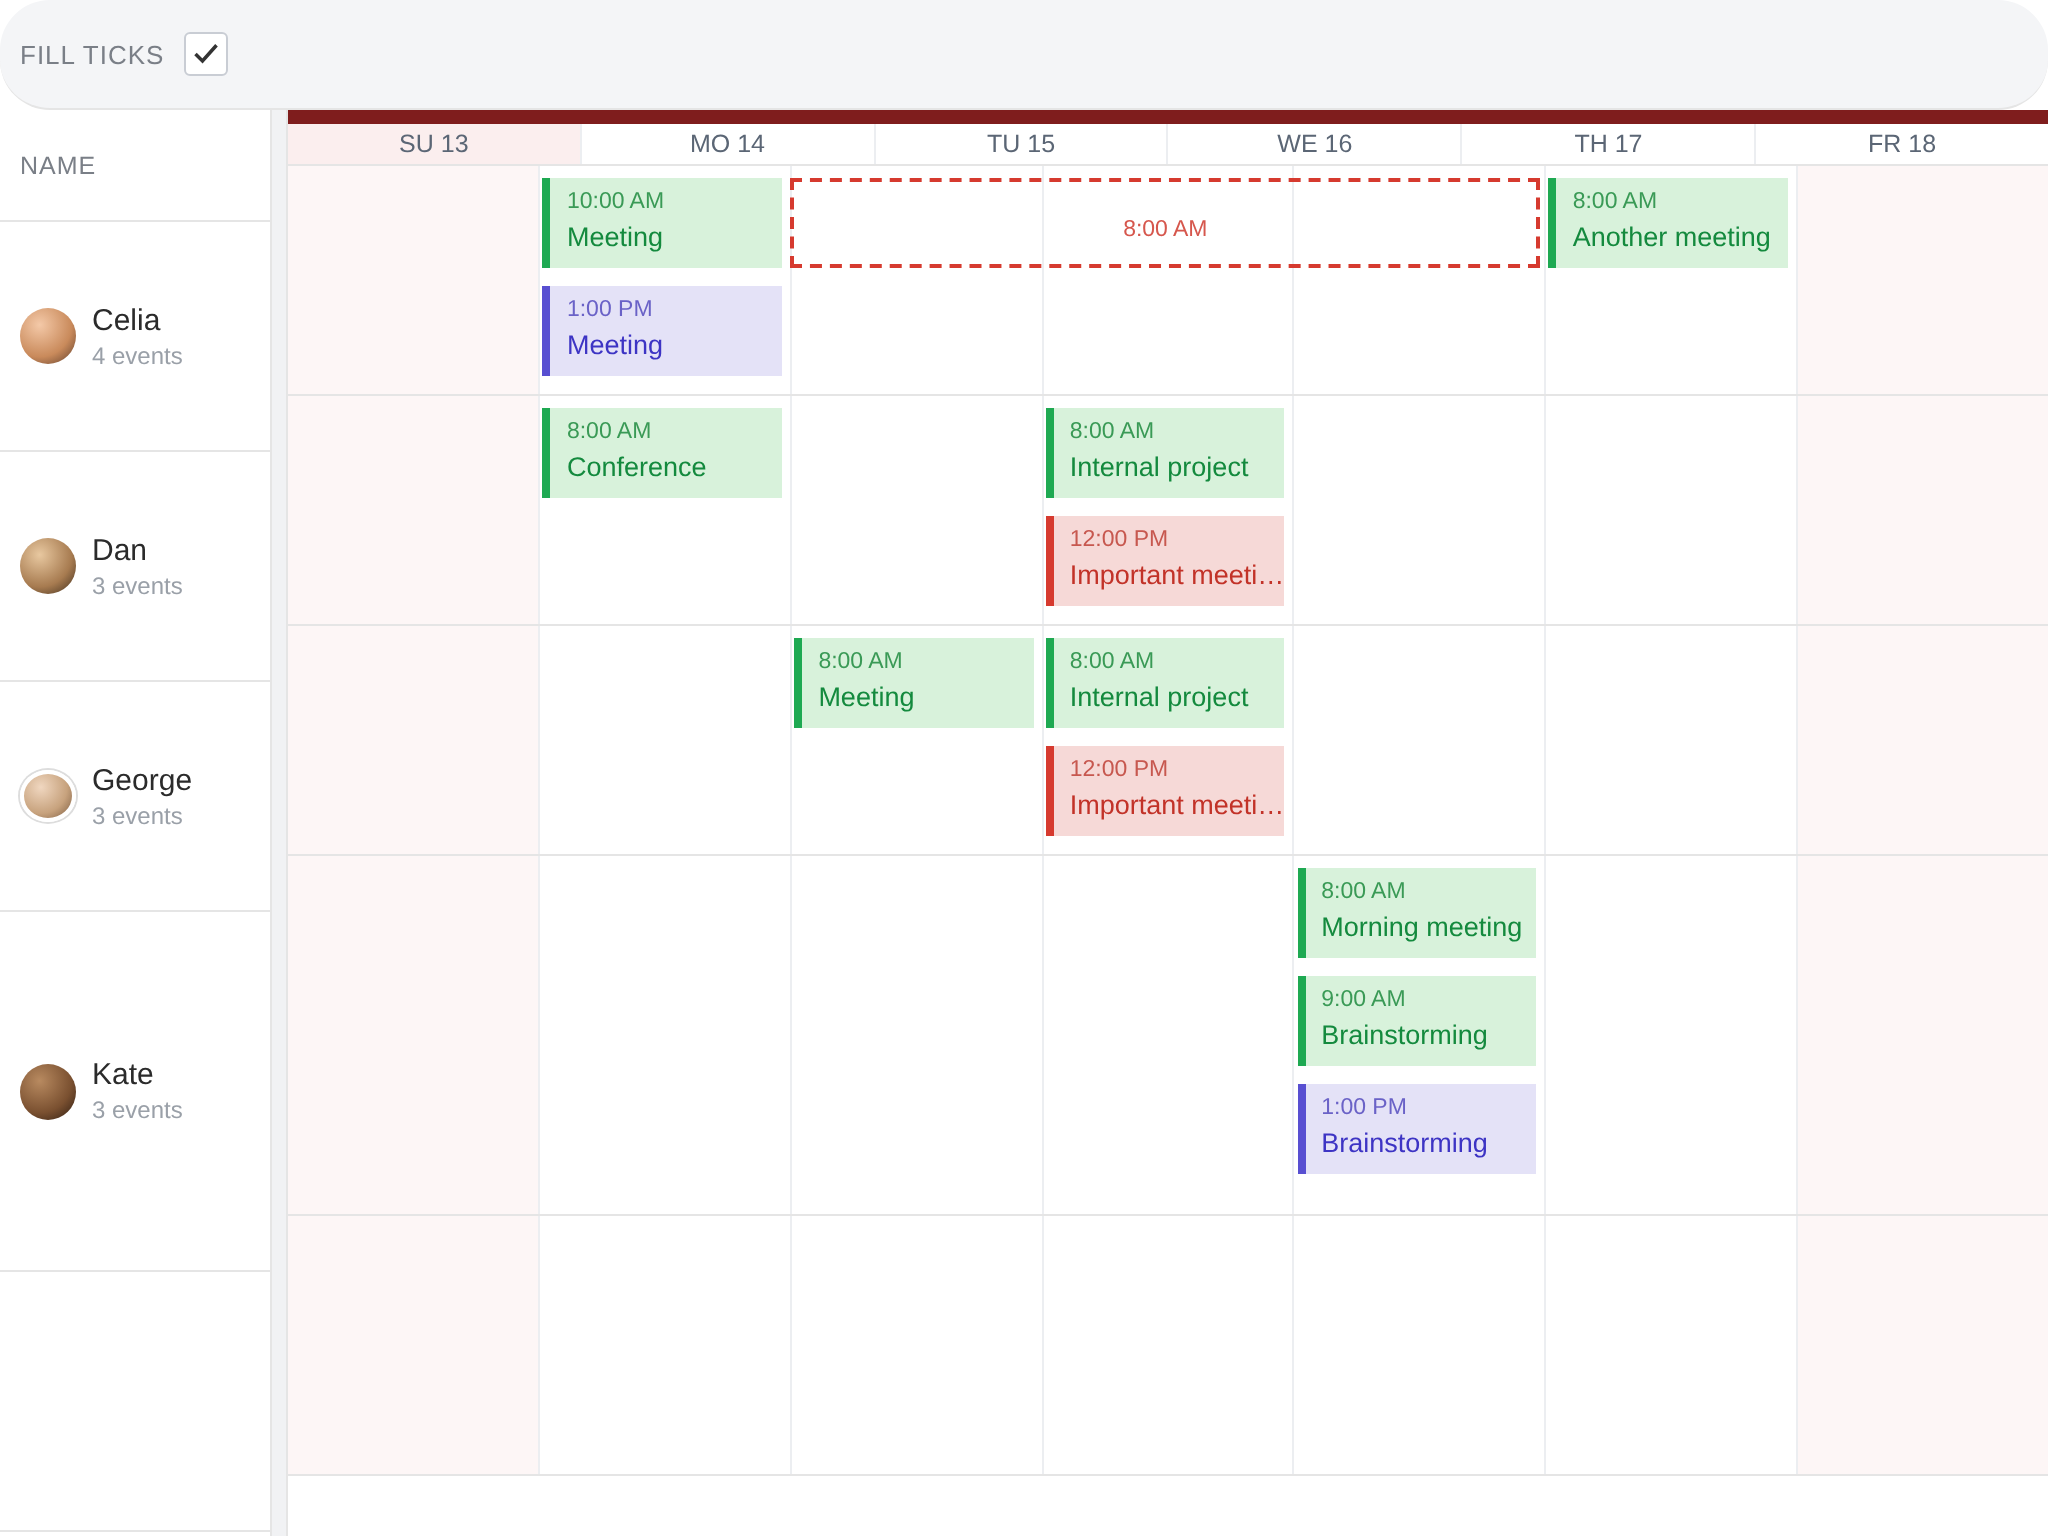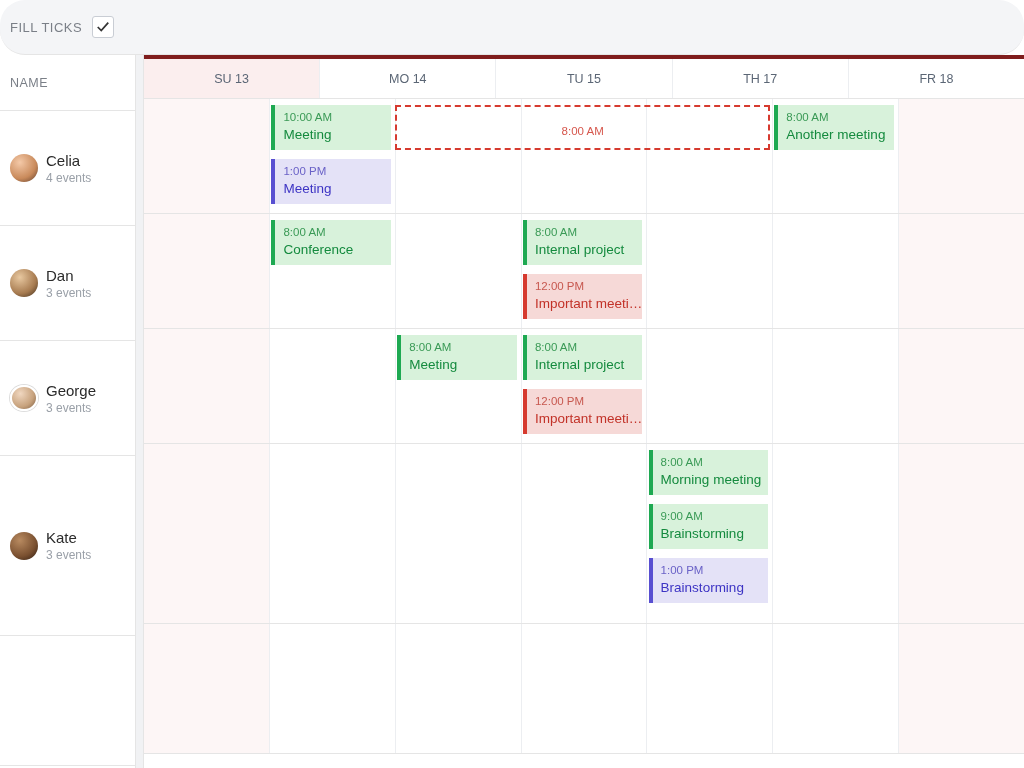--- a/index.html
+++ b/index.html
@@ -15,21 +15,21 @@
   
   .content { display:flex; height:713px; }
   .leftcol { width:136px; flex:0 0 136px; border-right:1px solid #e5e5e5; }
   .rightcol { flex:1; position:relative; overflow:hidden; }
 
   
   .left-header { height:56px; display:flex; align-items:center; padding:0 10px; color:#7a7f87; font-size:12.5px; letter-spacing:0.5px; border-bottom:1px solid #e5e5e5; }
 
   
   .week-row { height:28px; display:flex; align-items:center; justify-content:center; color:#5b6675; font-size:13px; }
-  .day-row { height:44px; display:flex; border-bottom:1px solid #e5e5e5; border-top:4px solid #7f1d1d; }
+  .day-row { height:28px; display:flex; border-bottom:1px solid #e5e5e5; border-top:7px solid #7f1d1d; }
   .day-cell { flex:1; display:flex; align-items:center; justify-content:center; color:#5b6675; font-size:12.5px; border-left:1px solid #eceef1; }
   .day-cell:first-child { border-left:none; }
   .day-cell.weekend { background:#fbeeee; }
 
   .person-cell { border-bottom:1px solid #e5e5e5; display:flex; align-items:center; padding:0 10px; gap:8px; }
   .avatar { width:28px; height:28px; border-radius:50%; flex:0 0 28px; display:flex; align-items:center; justify-content:center; color:#fff; font-size:12px; font-weight:600; }
   .avatar.a0 { background: radial-gradient(circle at 35% 30%, #f4c9a8, #c98a5b 60%, #5a3a29); }
   .avatar.a1 { background: radial-gradient(circle at 35% 30%, #e8c8a0, #a77b50 60%, #3a2a1a); }
   .avatar.a2 { background: radial-gradient(circle at 35% 30%, #f0d7c0, #c7a27d 60%, #7a5a3f); border:2px solid #fff; box-shadow:0 0 0 1px #ddd; width:26px; height:26px;}
   .avatar.a3 { background: radial-gradient(circle at 35% 30%, #b88a60, #7a5030 60%, #2a1a10); }
@@ -109,20 +109,21 @@
         <div class="person-cell" style="height: 130px;"></div>
       </div>
   </div>
   <div class="rightcol">
     <div class="gutter2"></div>
     <div style="margin-left:8px;">
       <div class="day-row" id="day-row">
           <div class="day-cell weekend">SU 13</div>
           <div class="day-cell">MO 14</div>
           <div class="day-cell">TU 15</div>
+          <div class="day-cell">WE 16</div>
           <div class="day-cell">TH 17</div>
           <div class="day-cell">FR 18</div>
         </div>
       <div id="right-rows" style="position:relative;">
           <div class="grid-row" style="height: 115px;">
             <div class="cols">
               <div class="col weekend"></div>
               <div class="col"></div>
               <div class="col"></div>
               <div class="col"></div>

